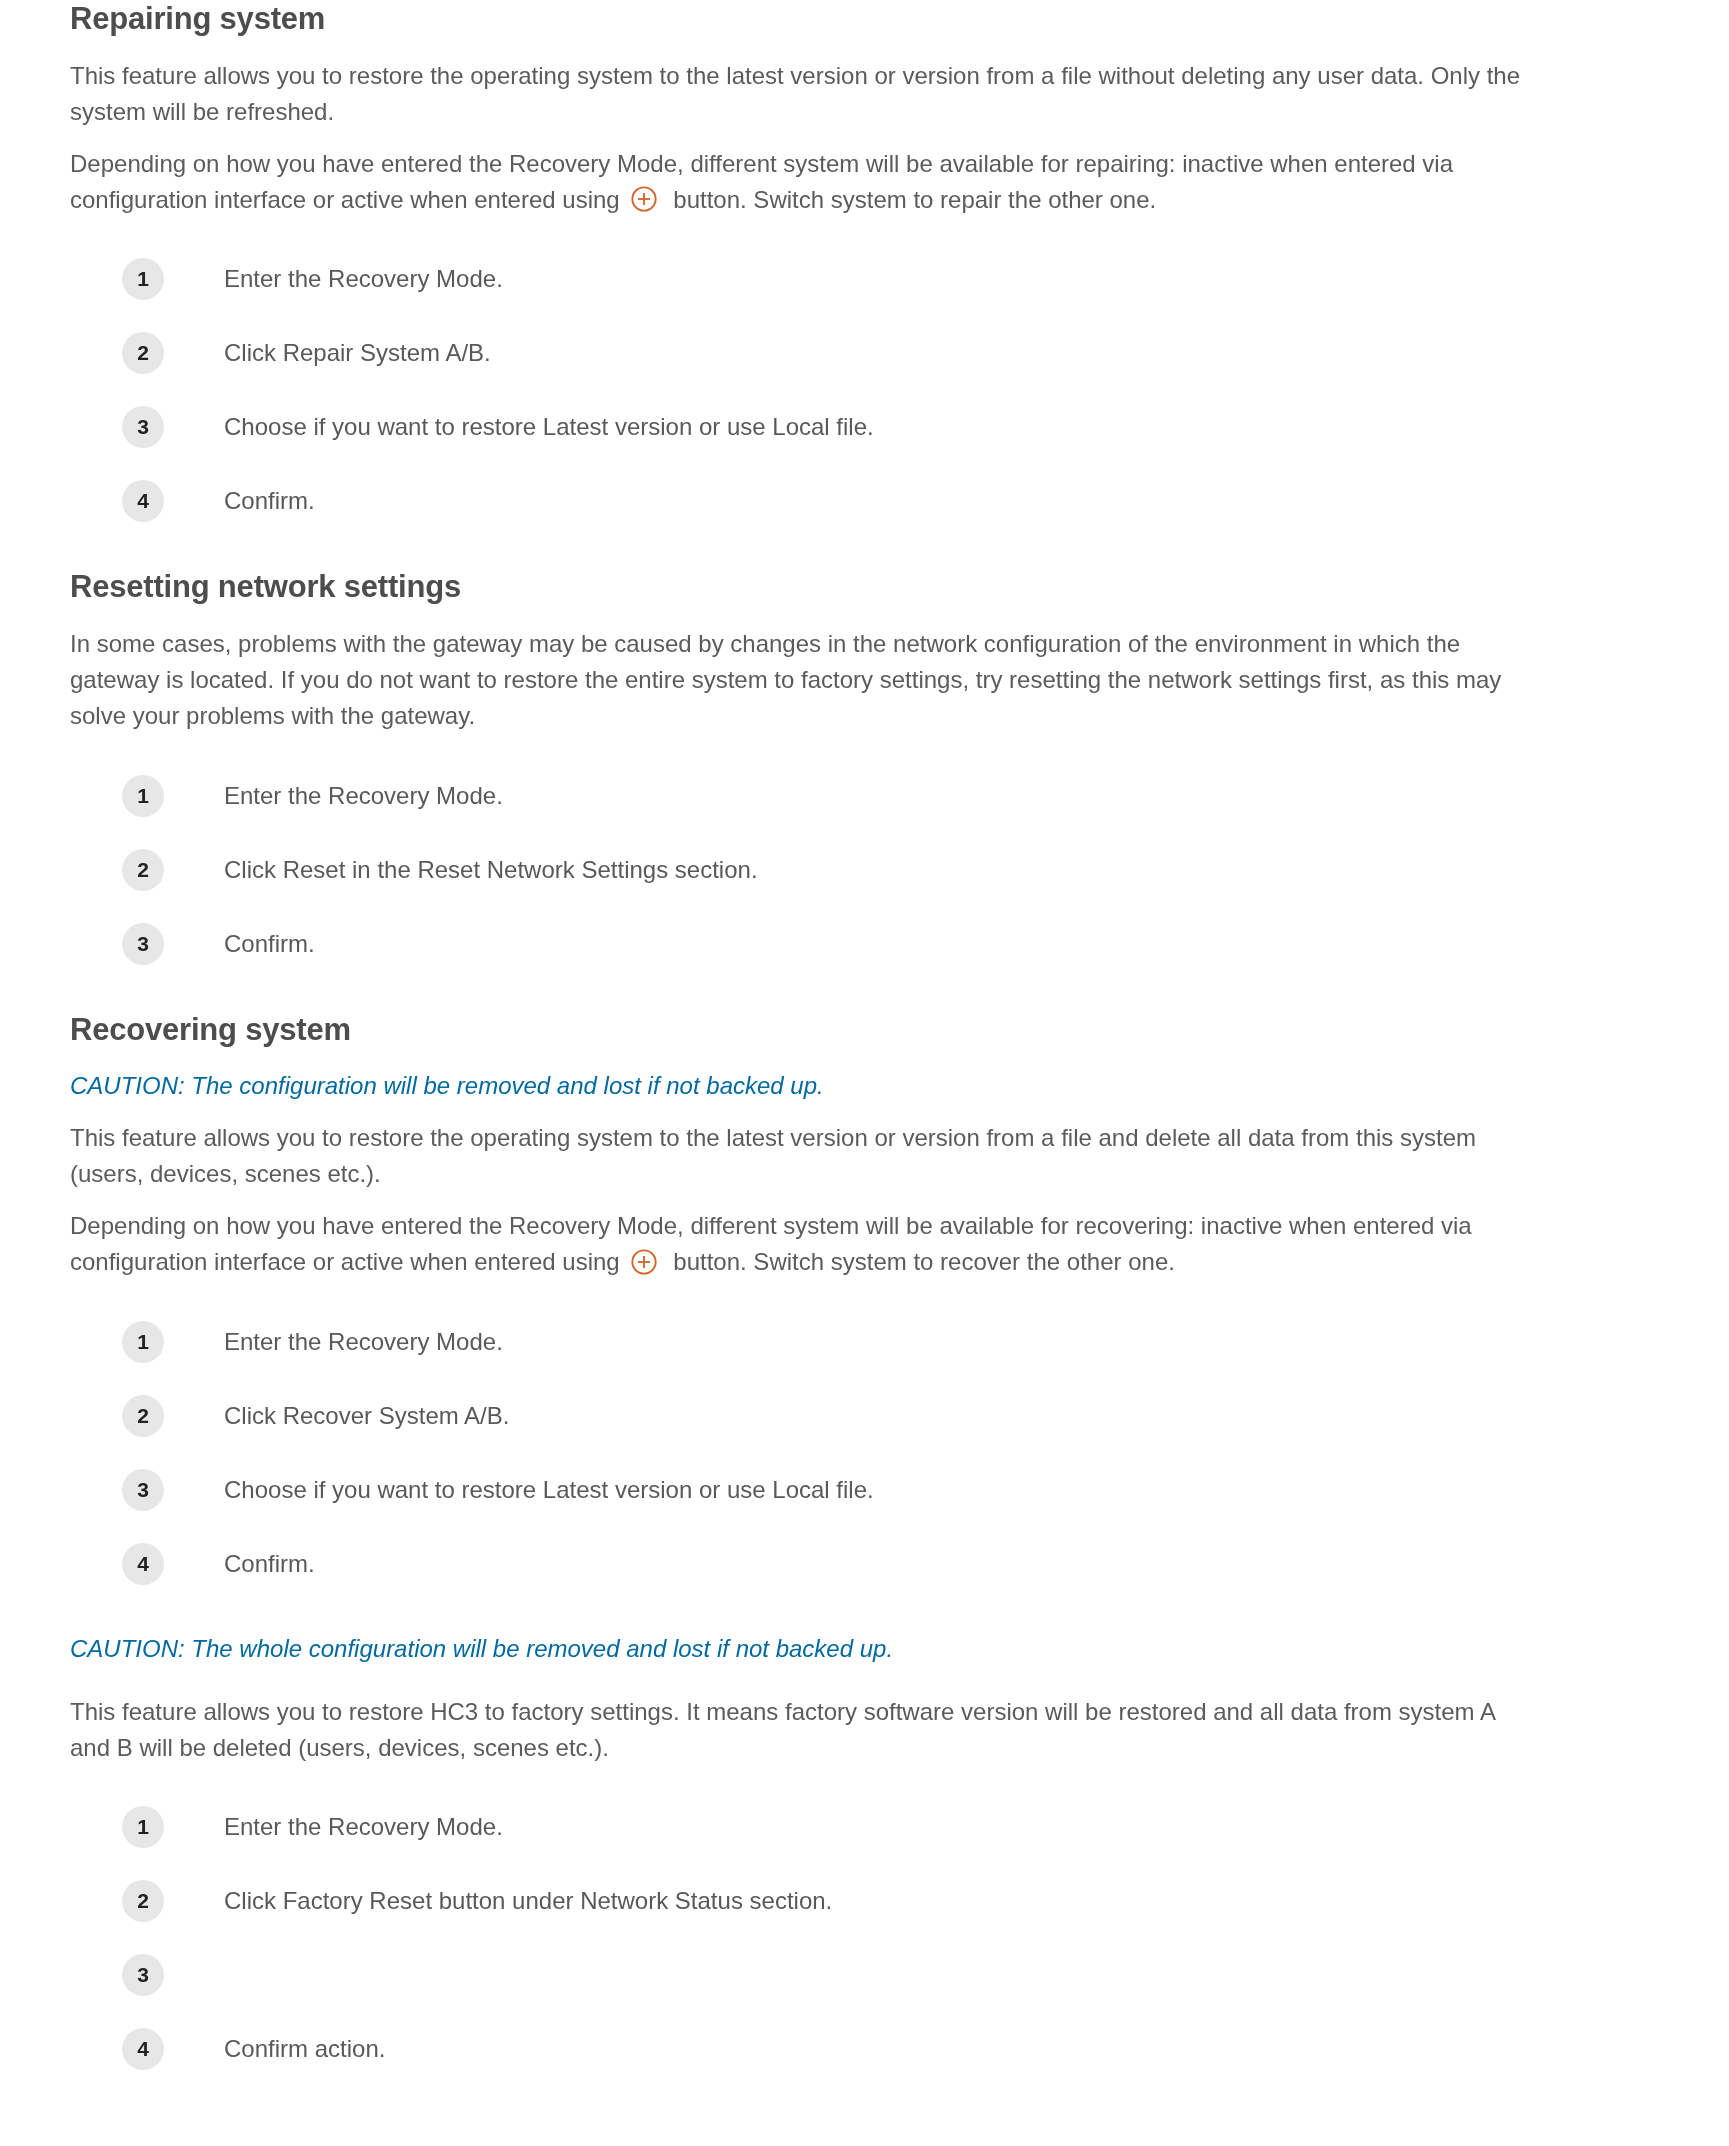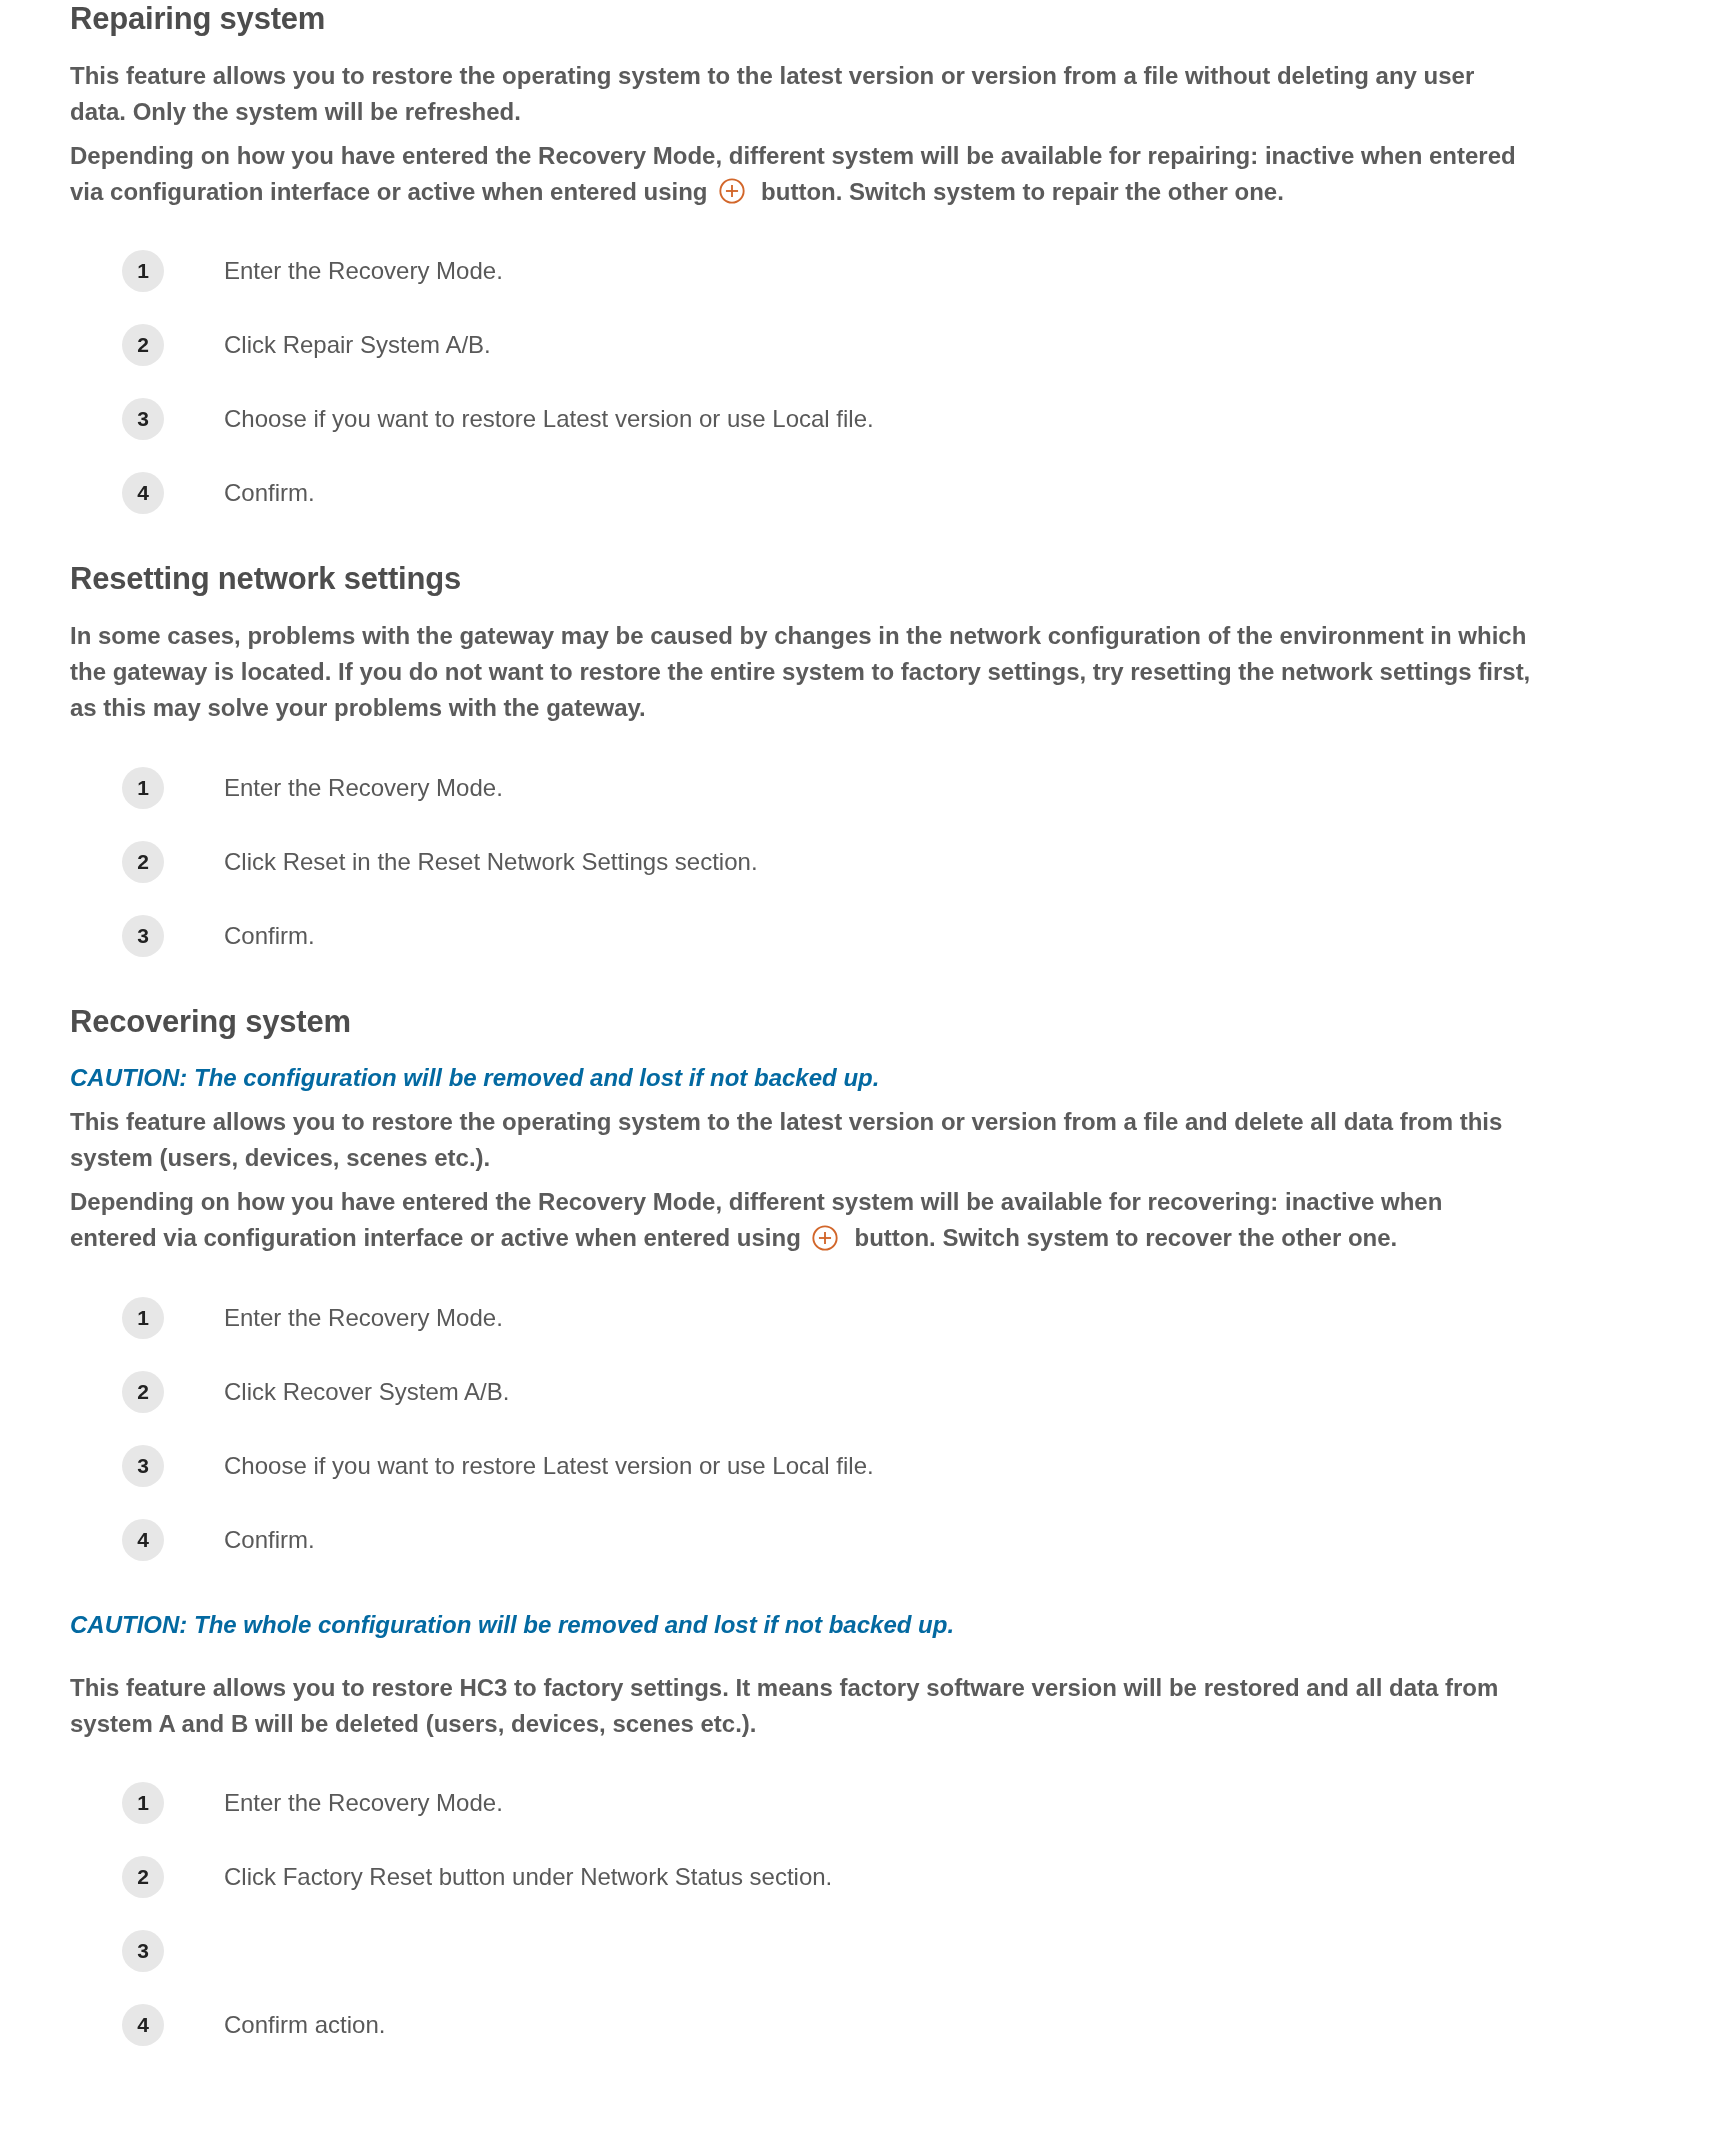--- a/index.html
+++ b/index.html
@@ -33,27 +33,26 @@
   }
   .section + .section {
     margin-top: 30px;
   }
   .body-block {
     font-size: 24px;
     line-height: 36px;
     color: #5b5b5b;
     margin-top: 19px;
     max-width: 1462px;
-    font-weight: bold;
   }
   .body-block p {
     margin: 0;
   }
   .body-block p + p {
-    margin-top: 8px;
+    margin-top: 16px;
   }
   .body-block p.spaced {
     margin-top: 26.5px;
   }
   .caution {
     font-style: italic;
     font-size: 24px;
     line-height: 36px;
     color: #0369a1;
   }

